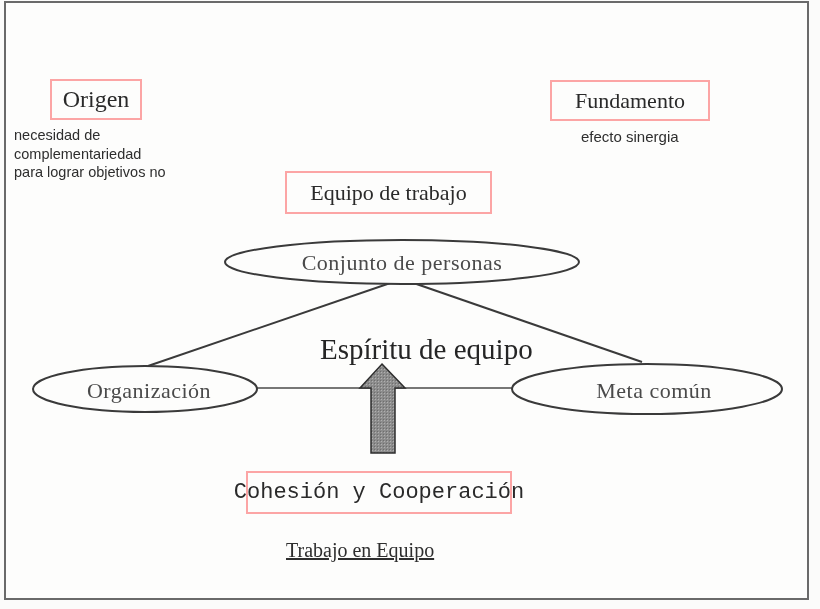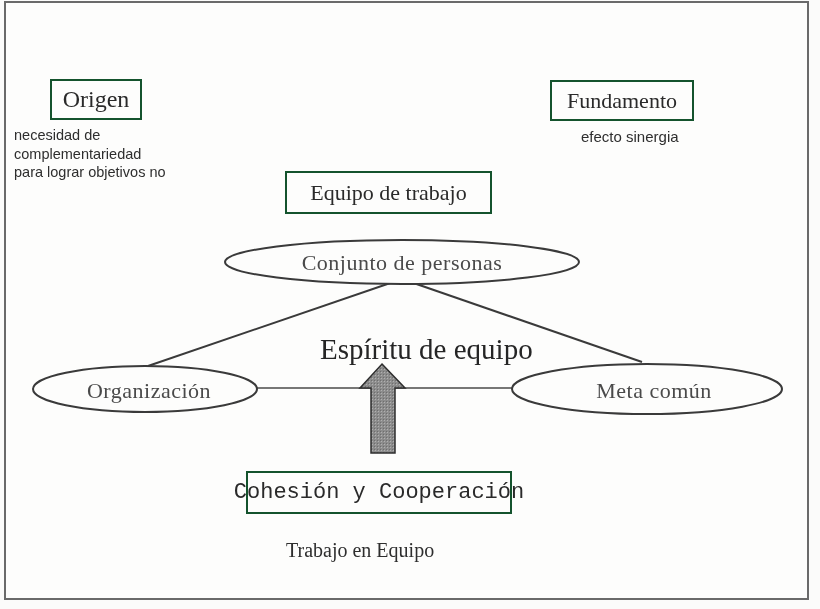--- a/index.html
+++ b/index.html
@@ -11,21 +11,21 @@
   }
   .frame {
     position: absolute; left: 4px; top: 1px; width: 805px; height: 599px;
     border: 2px solid #6a6a6a; box-sizing: border-box; background: #fdfdfc;
   }
   .ghost {
     position: absolute; color: #e6e6e4; font-size: 30px; white-space: nowrap;
     letter-spacing: 2px;
   }
   .box {
-    position: absolute; border: 2px solid #14532d; box-sizing: border-box;
+    position: absolute; border: 2px solid #fca5a5; box-sizing: border-box;
     display: flex; align-items: center; justify-content: center;
     background: #fdfdfc; white-space: nowrap;
   }
   .label { position: absolute; white-space: nowrap; }
   svg.lines { position: absolute; left: 0; top: 0; }
   .ell-text {
     position: absolute; white-space: nowrap; font-size: 22px; color: #4a4a4a;
     transform: translate(-50%, -50%); letter-spacing: 0.5px;
   }
 </style>
@@ -59,32 +59,32 @@
 
 <div class="box" style="left:50px;top:79px;width:92px;height:41px;font-size:24px;">
   <span>Origen</span>
 </div>
 <div class="label" style="left:14px;top:126px;font-size:14.5px;line-height:18.5px;font-family:'Liberation Sans','DejaVu Sans',sans-serif;color:#2e2e2e;">
   <div>necesidad de</div>
   <div>complementariedad</div>
   <div>para lograr objetivos no</div>
 </div>
 
-<div class="box" style="left:550px;top:80px;width:144px;height:41px;font-size:22px;">
+<div class="box" style="left:550px;top:80px;width:160px;height:41px;font-size:22px;">
   <span>Fundamento</span>
 </div>
 <div class="label" style="left:548px;top:128px;font-size:15px;font-family:'Liberation Sans','DejaVu Sans',sans-serif;color:#2e2e2e;margin-left:33px;">efecto sinergia</div>
 
 <div class="box" style="left:285px;top:171px;width:207px;height:43px;font-size:22px;align-items:center;">
   <span>Equipo de trabajo</span>
 </div>
 
 <div class="ell-text" style="left:402px;top:263px;">Conjunto de personas</div>
 <div class="ell-text" style="left:149px;top:391px;">Organización</div>
 <div class="ell-text" style="left:654px;top:391px;">Meta común</div>
 
 <div class="label" style="left:308px;top:333px;font-size:29px;color:#252525;margin-left:12px;">Espíritu de equipo</div>
 
 <div class="box" style="left:246px;top:471px;width:266px;height:43px;font-size:22px;font-family:Liberation Mono, monospace;">
   <span>Cohesión y Cooperación</span>
 </div>
 
-<div class="label" style="left:286px;top:539px;font-size:20px;color:#2e2e2e;">Trabajo en Equipo</div>
+<div class="label" style="left:286px;top:539px;font-size:20px;color:#2e2e2e;text-decoration:underline;">Trabajo en Equipo</div>
 
 </body></html>

